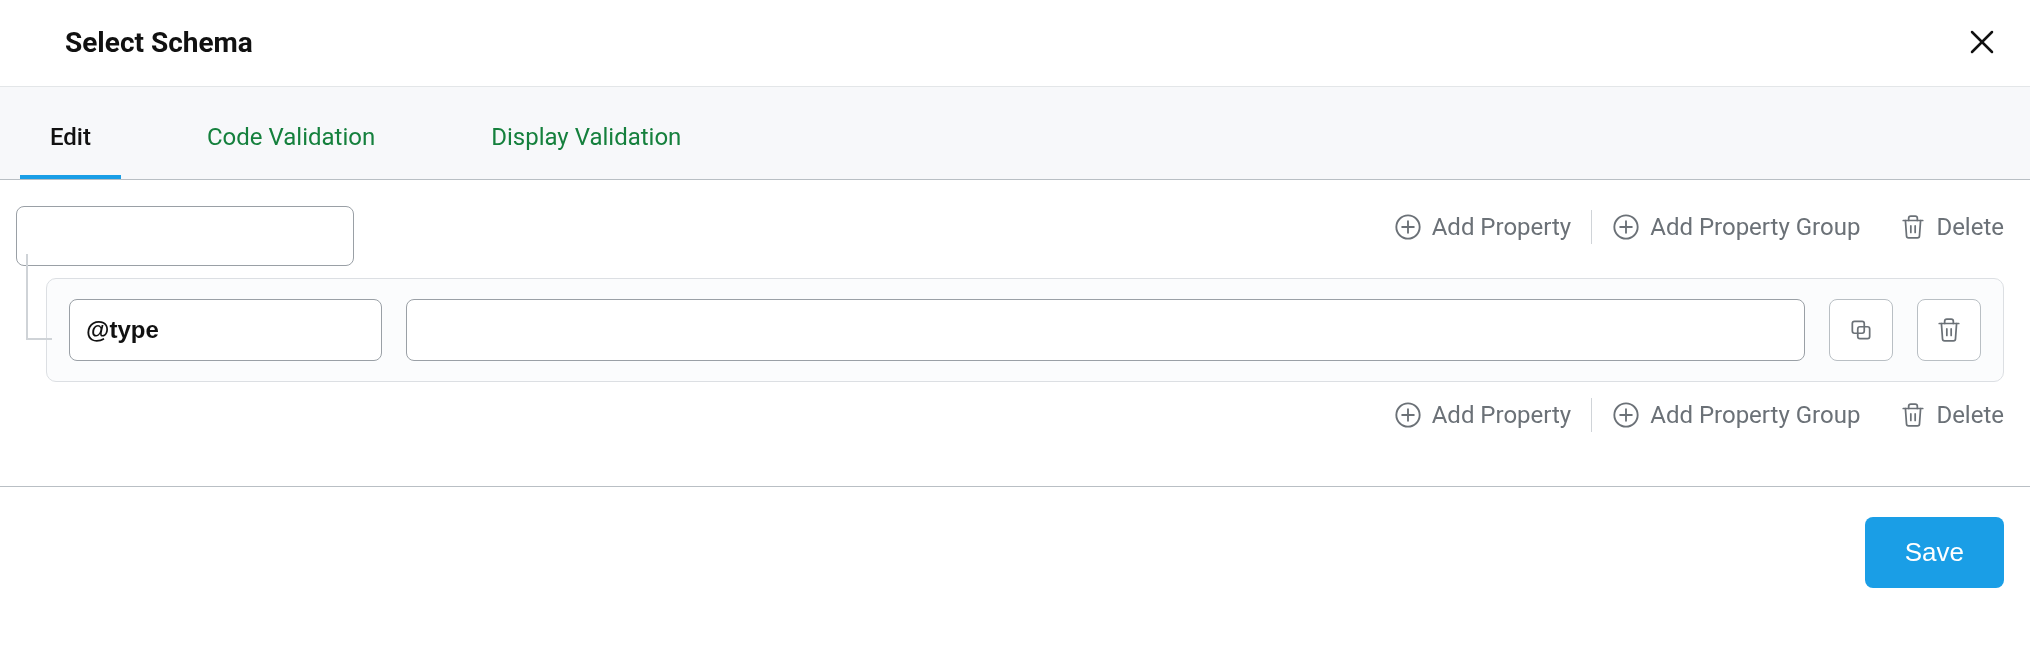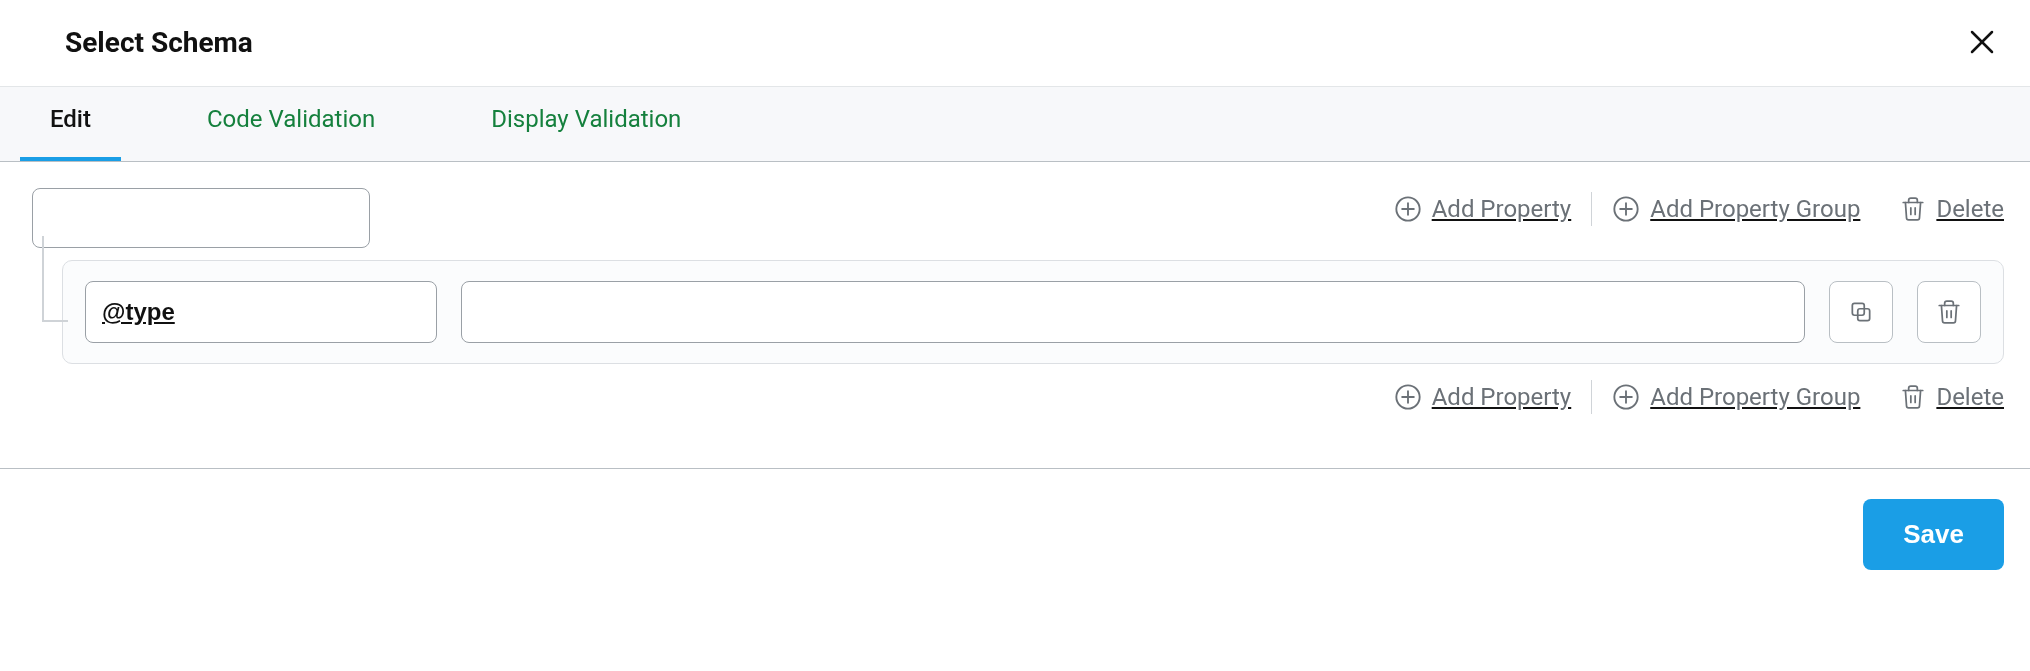--- a/index.html
+++ b/index.html
@@ -36,40 +36,39 @@
 
   
   .tabs {
     display: flex;
     align-items: flex-end;
     background: #f7f8fa;
     border-top: 1px solid #e3e6e8;
     border-bottom: 1px solid #b9bfc4;
     padding: 0 20px;
     gap: 56px;
-    height: 76px;
+    height: 94px;
   }
   .tab {
     padding: 26px 30px 24px 30px;
     font-size: 24px;
     color: #15803d;
     cursor: pointer;
     position: relative;
     border-bottom: 4px solid transparent;
   }
   .tab.active {
     color: #111;
     font-weight: 500;
     border-bottom-color: #1a9ee6;
   }
 
   
   .editor {
-    padding: 26px 26px 18px 32px;
-    text-decoration: underline;
+    padding: 26px 26px 18px 16px;
   }
 
   .root-input {
     width: 338px;
     height: 60px;
     border: 1px solid #9aa0a6;
     border-radius: 8px;
     font-size: 22px;
     padding: 0 16px;
     outline: none;
@@ -140,21 +139,21 @@
     border: 1px solid #dcdfe3;
     background: #fbfcfd;
     border-radius: 10px;
     padding: 20px 22px;
     display: flex;
     align-items: center;
     gap: 24px;
   }
 
   .prop-key {
-    width: 352px;
+    width: 313px;
     height: 62px;
     border: 1px solid #9aa0a6;
     border-radius: 8px;
     font-size: 24px;
     padding: 0 16px;
     background: #fff;
     outline: none;
     font-weight: 600;
     color: #111;
   }
@@ -193,21 +192,21 @@
     padding: 30px 26px 24px 26px;
   }
   .save-btn {
     background: #1a9ee6;
     color: #fff;
     border: none;
     border-radius: 8px;
     font-size: 26px;
     padding: 20px 40px;
     cursor: pointer;
-    font-weight: 700;
+    font-weight: 400;
   }
 
   svg { display: block; }
 </style>
 </head>
 <body>
 
 <div class="header">
   <div class="header-title">Select Schema</div>
   <div class="close-btn">

